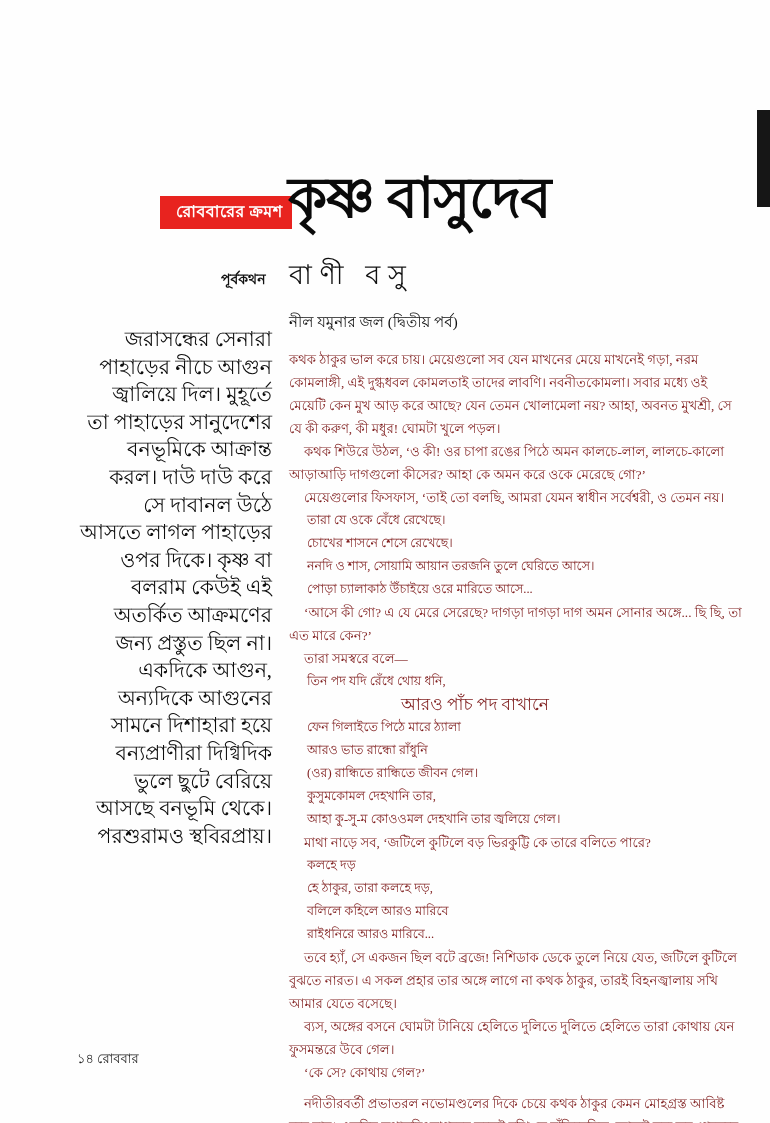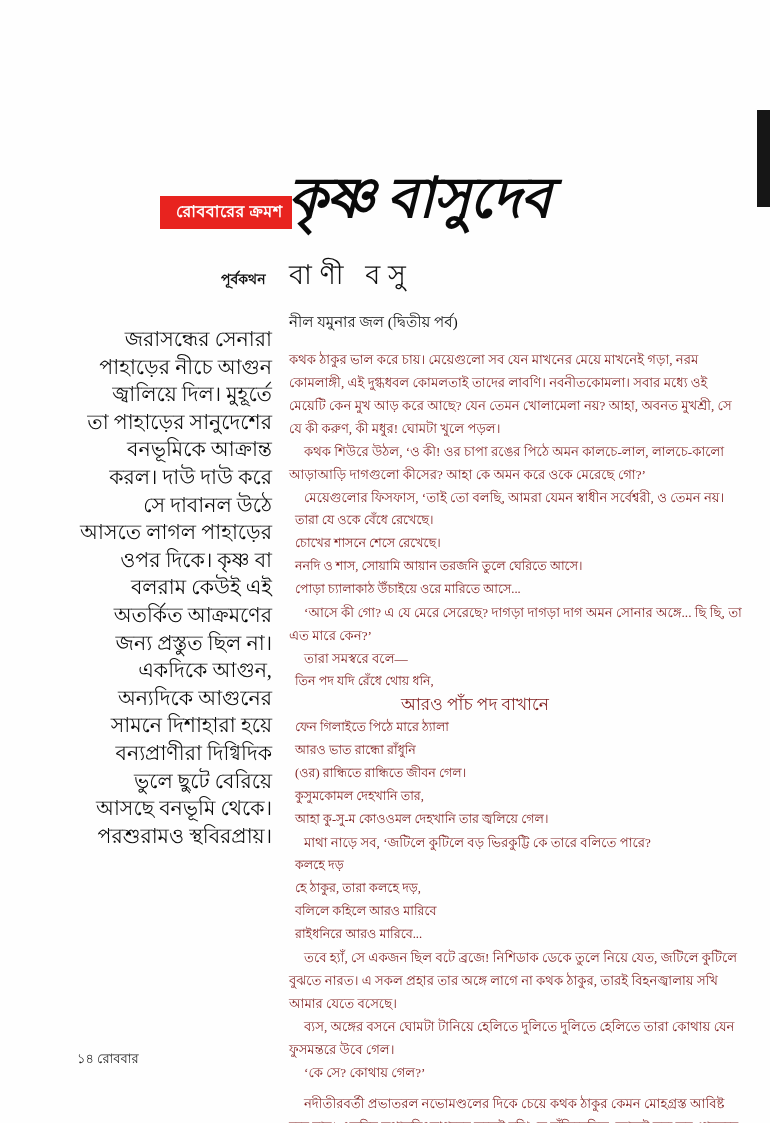--- a/index.html
+++ b/index.html
@@ -77,40 +77,40 @@
     left:289px;top:348px;
     width:458px;
     font-size:13.2px;
     line-height:23px;
     text-align:left;
     color:#7f1d1d;
   }
   .body-col .para{text-indent:15px;margin:0;}
   .body-col .para-flush{text-indent:0;margin:0;}
   .body-col .para-gap{text-indent:15px;margin:8px 0 0 0;}
-  .body-col .verse{margin:0 0 0 6px;font-size:12.6px;}
+  .body-col .verse{margin:0 0 0 18px;font-size:12.6px;}
   .body-col .verse-indent2{margin:0 0 0 112px;font-size:17px;}
   .footer{
     position:absolute;
     left:77px;top:1049px;
     font-size:13px;
     color:#222;
     white-space:nowrap;
   }
 </style>
 </head>
 <body>
 
 <div class="page">
 
   <div class="bleed-mark"></div>
 
   <div class="kicker" style="background: rgb(232, 35, 31); padding-left: 16px;">রোববারের ক্রমশ</div>
 
-  <h1 class="title" style="margin:0;font-style:italic;">কৃষ্ণ বাসুদেব</h1>
+  <h1 class="title" style="margin:0;">কৃষ্ণ বাসুদেব</h1>
 
   <div class="prologue-label">পূর্বকথন</div>
 
   <div class="author">বাণী বসু</div>
 
   <div class="subtitle">নীল যমুনার জল (দ্বিতীয় পর্ব)</div>
 
   <div class="pull-quote">
       <div class="pq-line">জরাসন্ধের সেনারা</div>
       <div class="pq-line">পাহাড়ের নীচে আগুন</div>

